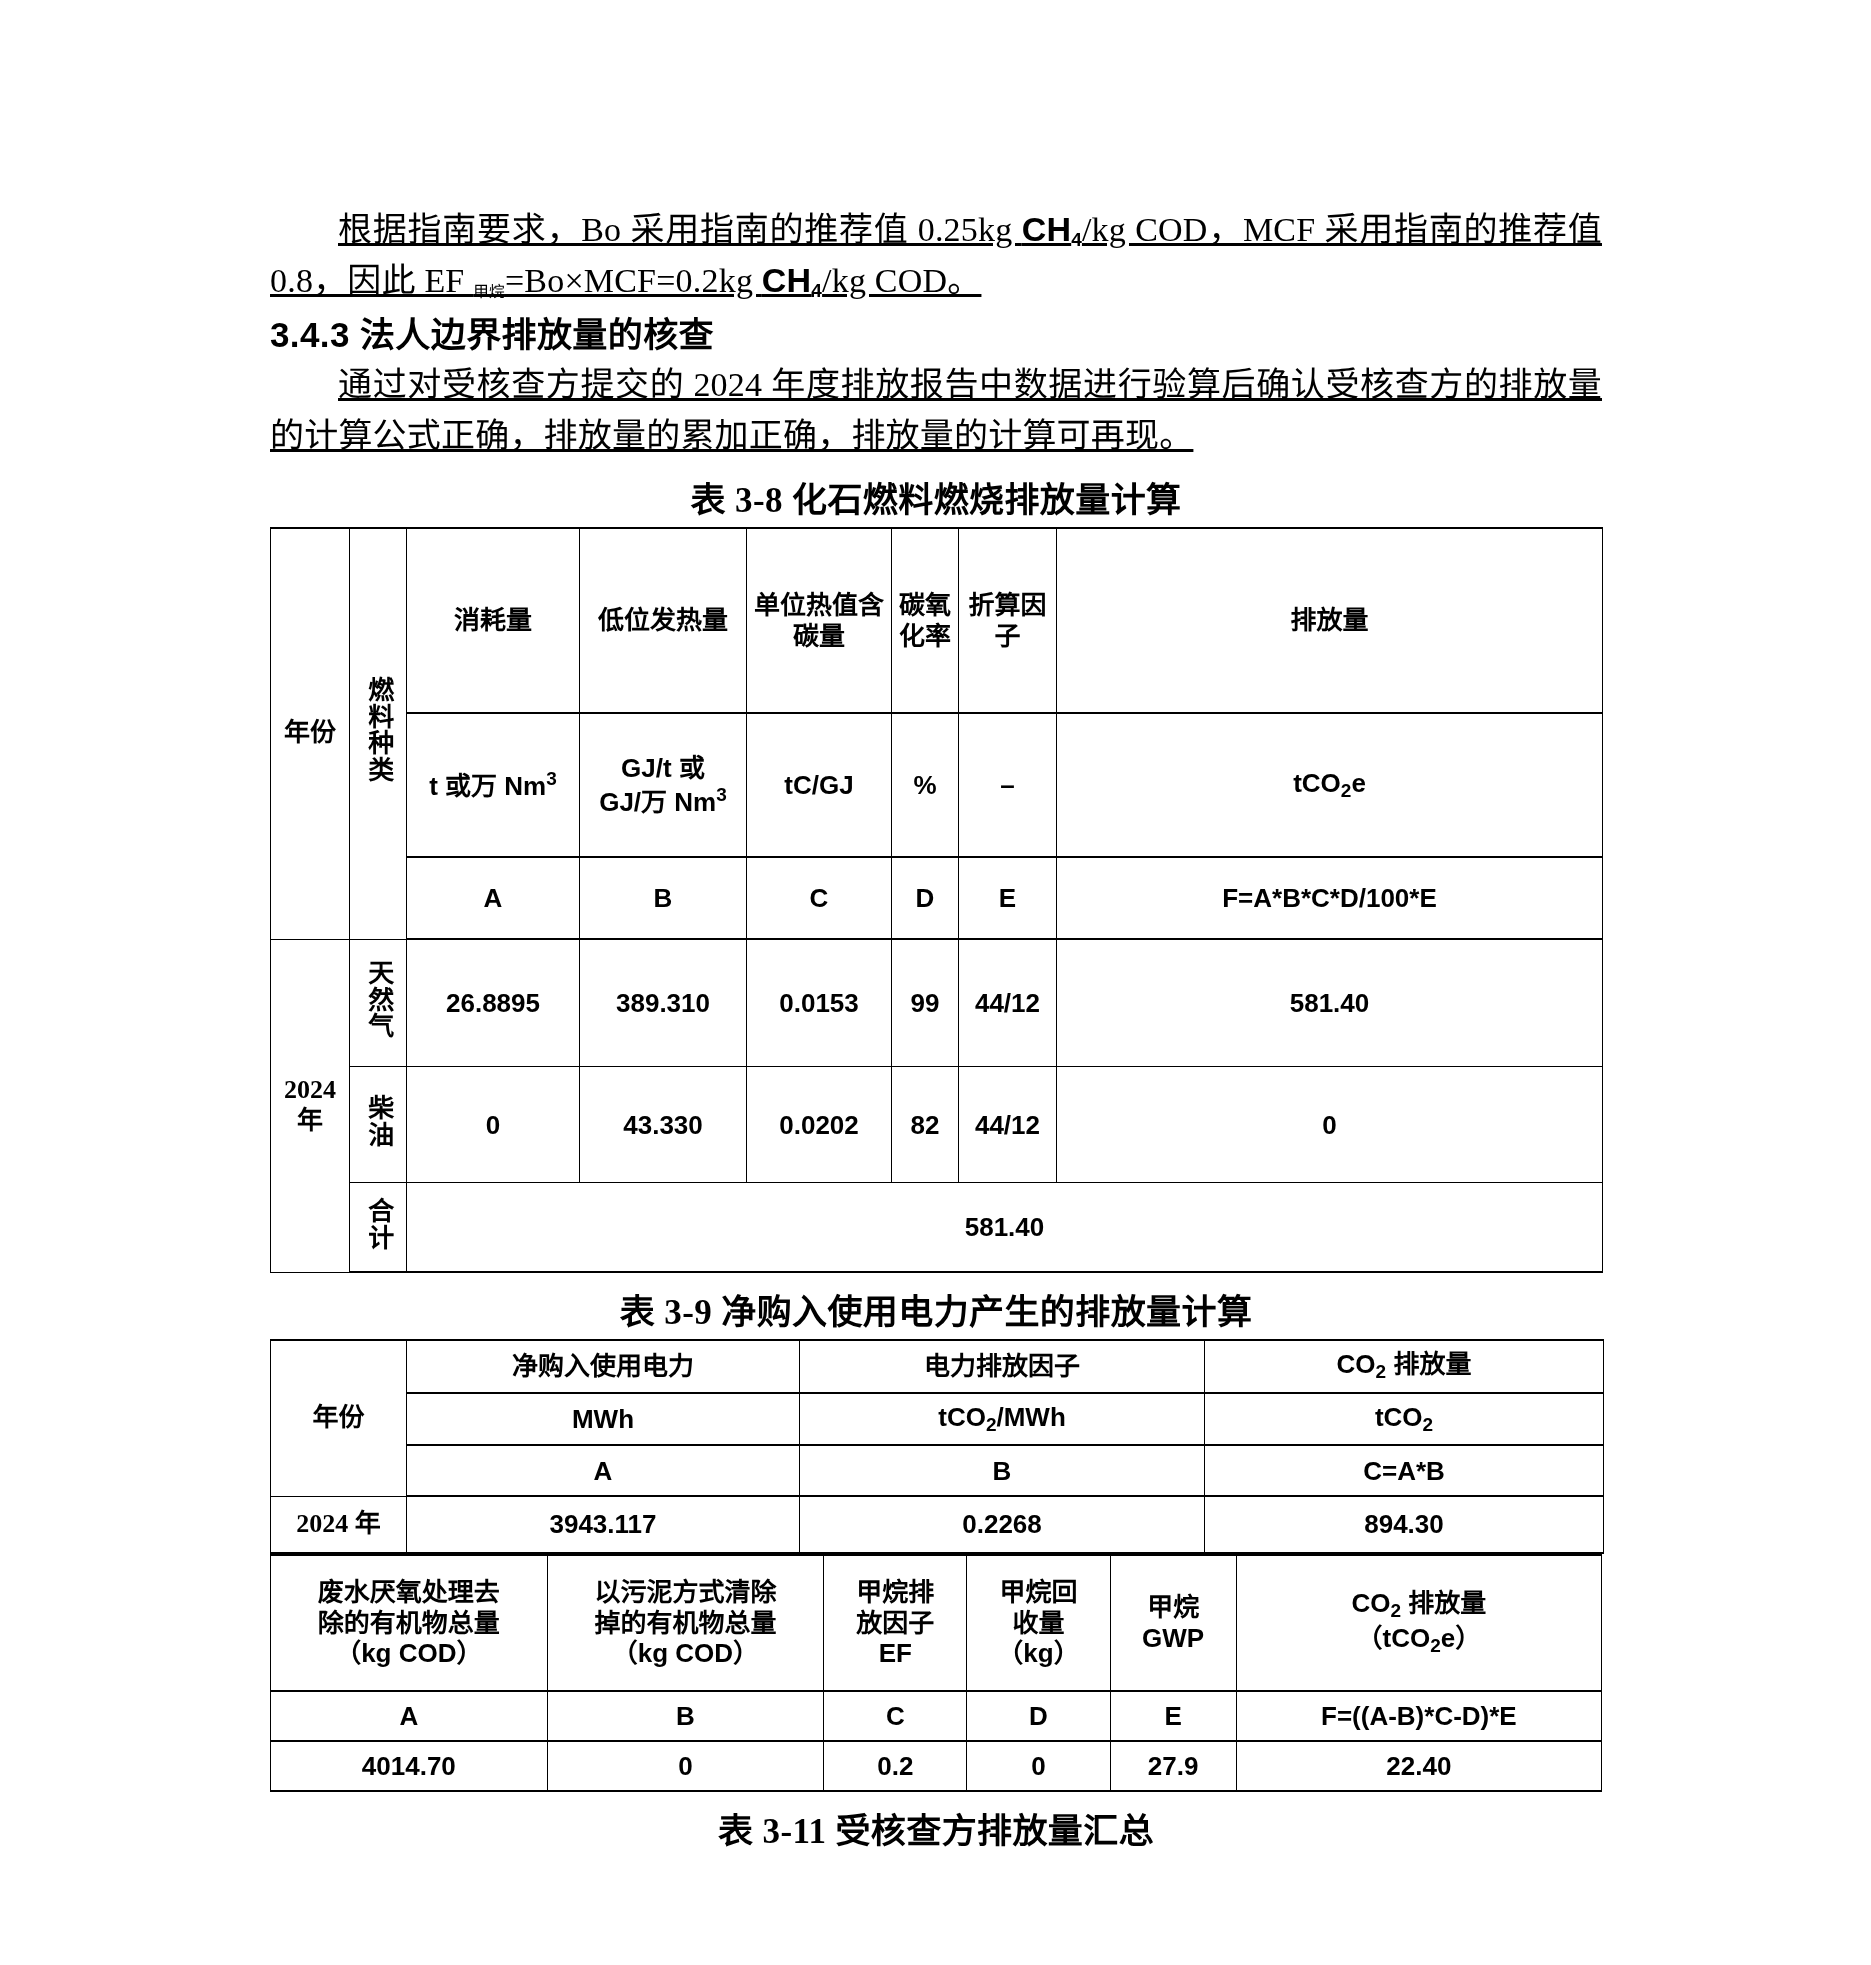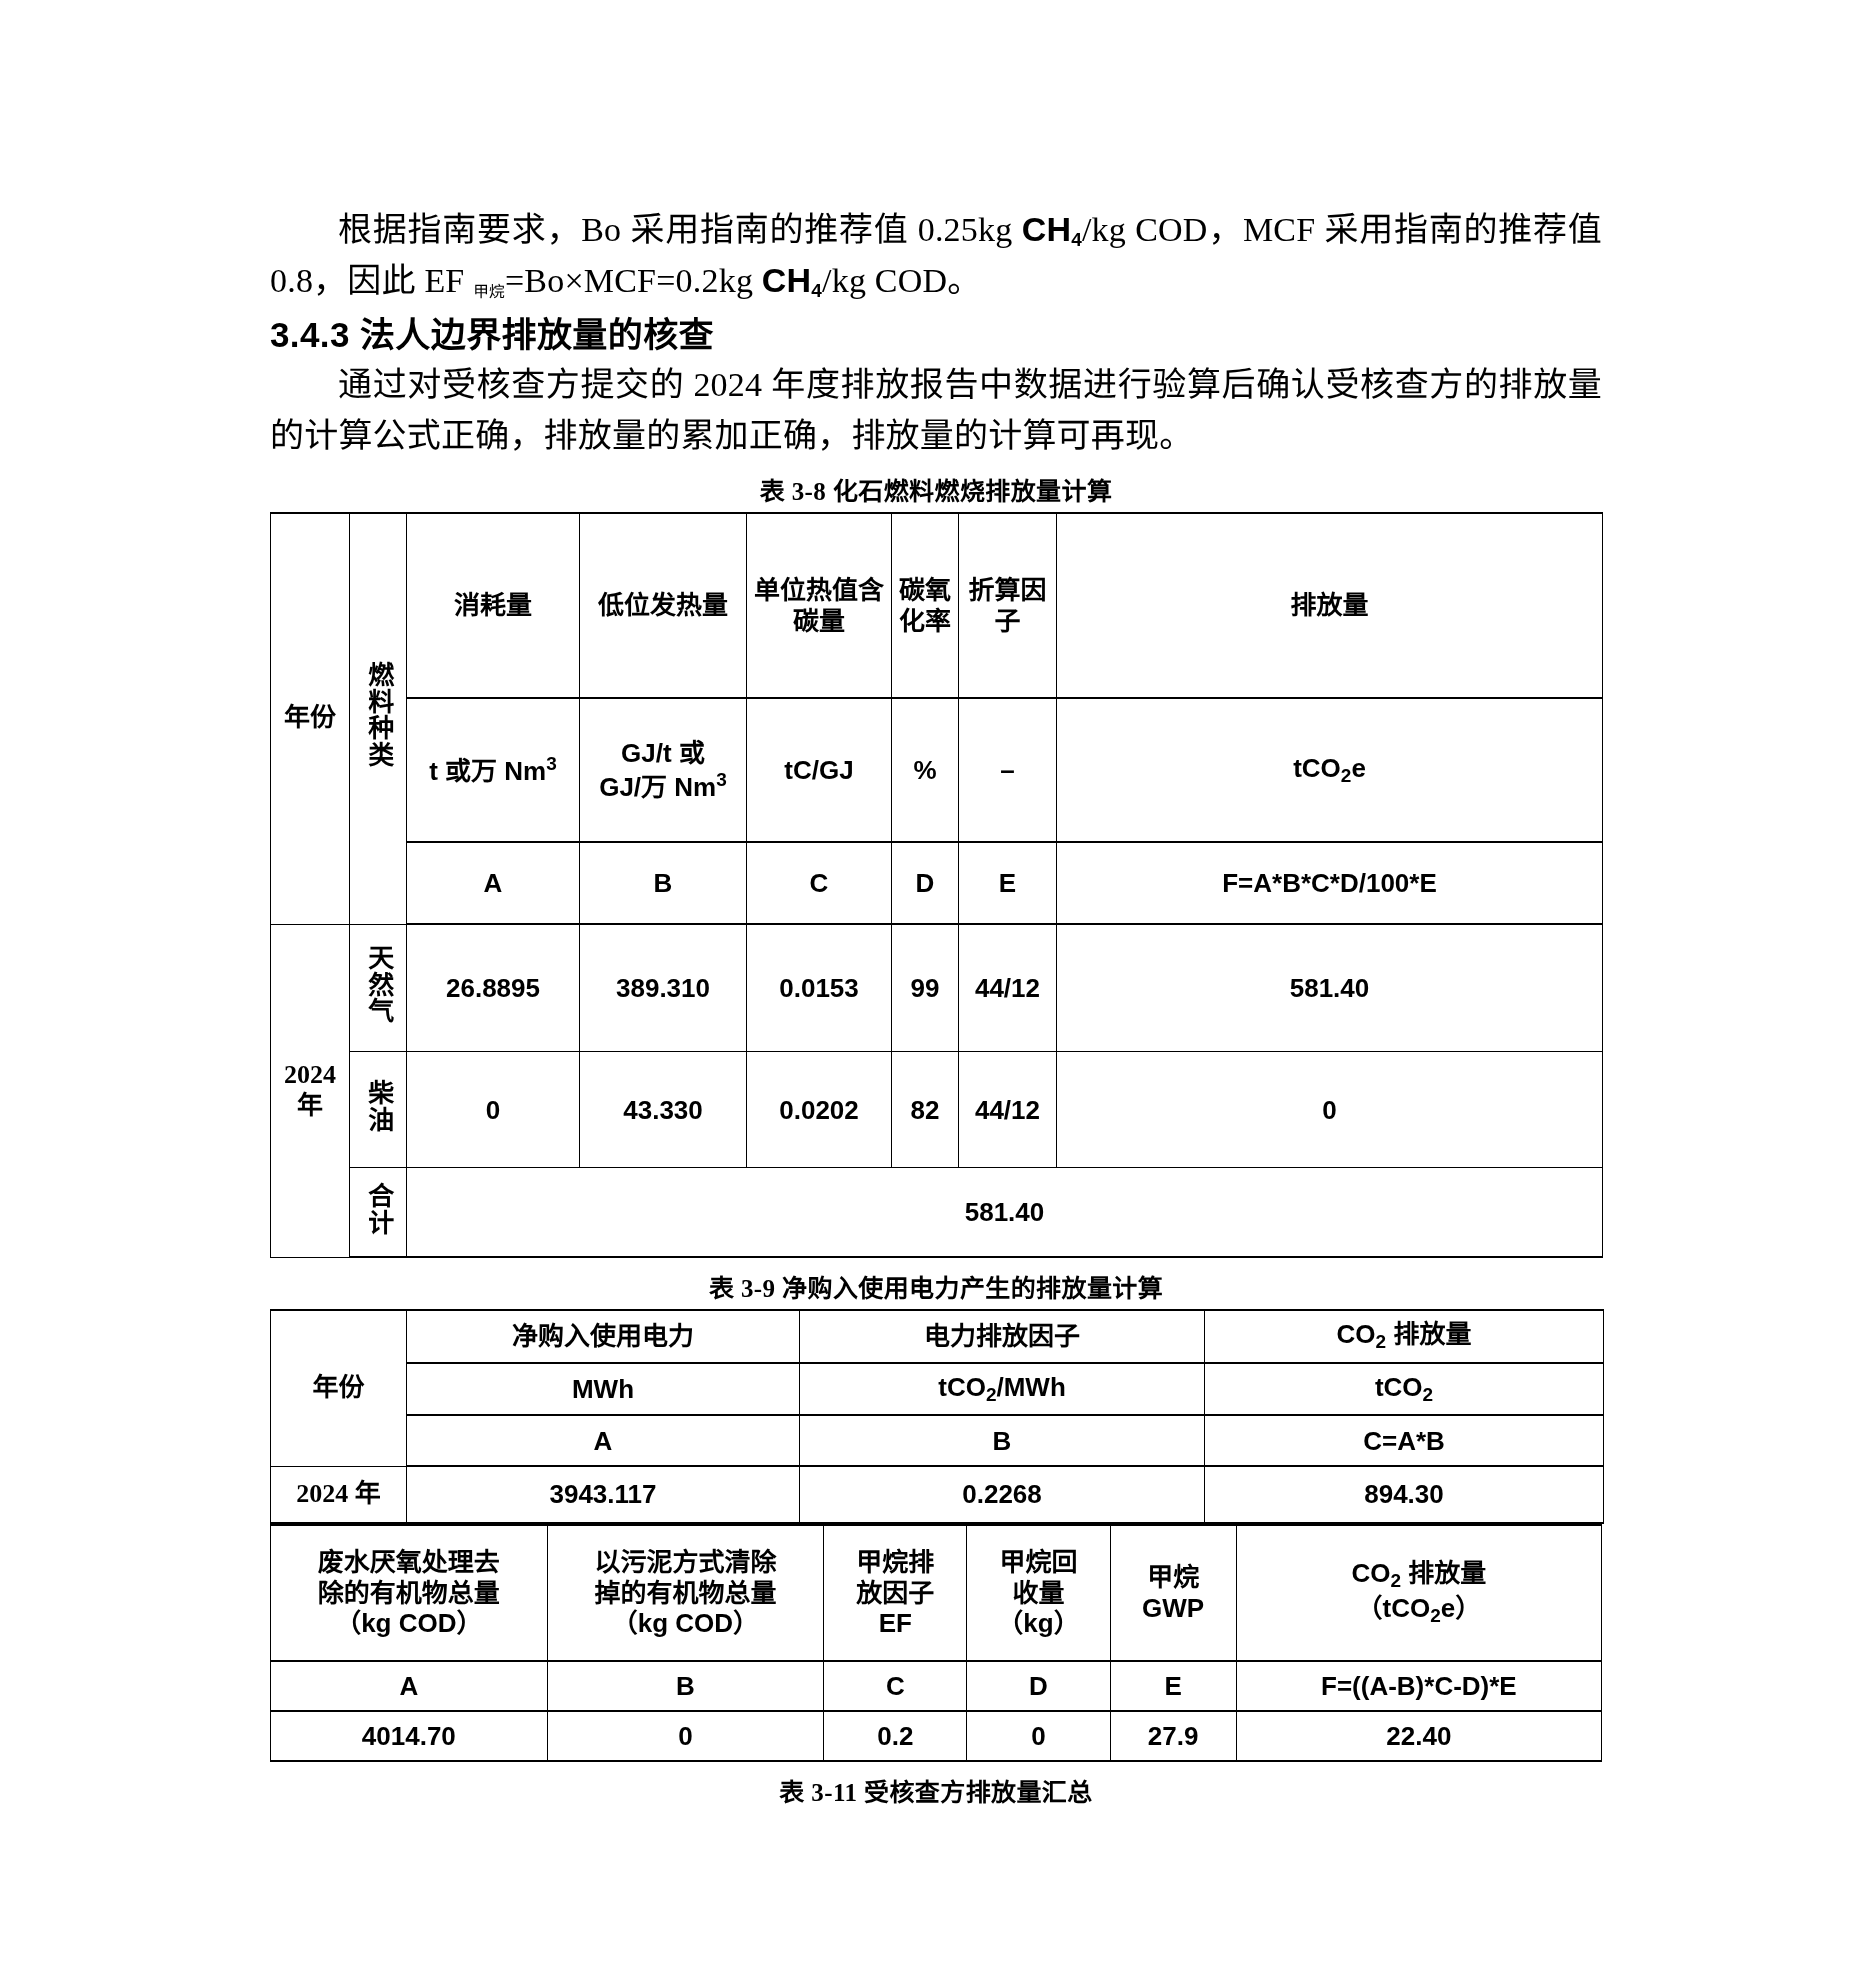--- a/index.html
+++ b/index.html
@@ -26,20 +26,21 @@
   }
 
   
   .para {
     font-size: 34px;
     line-height: 1.48;
     text-align: justify;
     text-justify: inter-ideograph;
     margin: 0 0 0 0;
     letter-spacing: 0.2px;
+    text-decoration: underline;
   }
   .para.indent {
     text-indent: 68px;
   }
   .sub {
     font-size: 19px;
     vertical-align: -0.28em;
   }
   .sub-small {
     font-size: 15.7px;
@@ -58,21 +59,21 @@
     font-size: 35px;
     font-weight: bold;
     margin: 3.9px 0 1.6px 0;
     line-height: 1.38;
     font-family: "Liberation Sans", "DejaVu Sans", sans-serif;
     letter-spacing: 0.4px;
   }
 
   
   .tbl-caption {
-    font-size: 25px;
+    font-size: 35px;
     font-weight: bold;
     text-align: center;
     margin: 10.2px 0 4.7px 0;
     font-family: "Liberation Serif", "DejaVu Serif", serif;
     letter-spacing: 0.4px;
   }
 
   
   table.doc-table {
     border-collapse: collapse;

